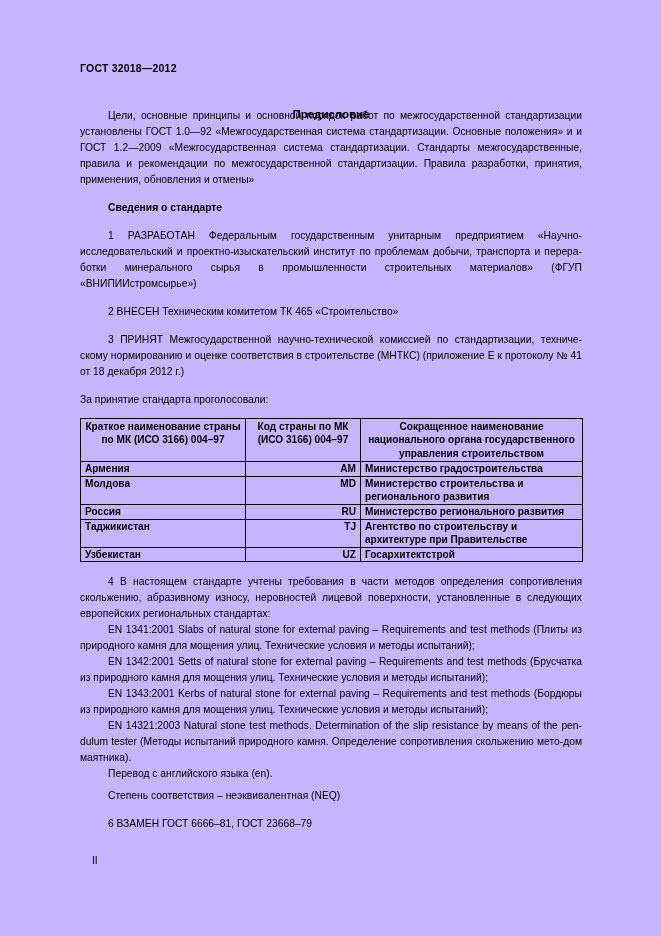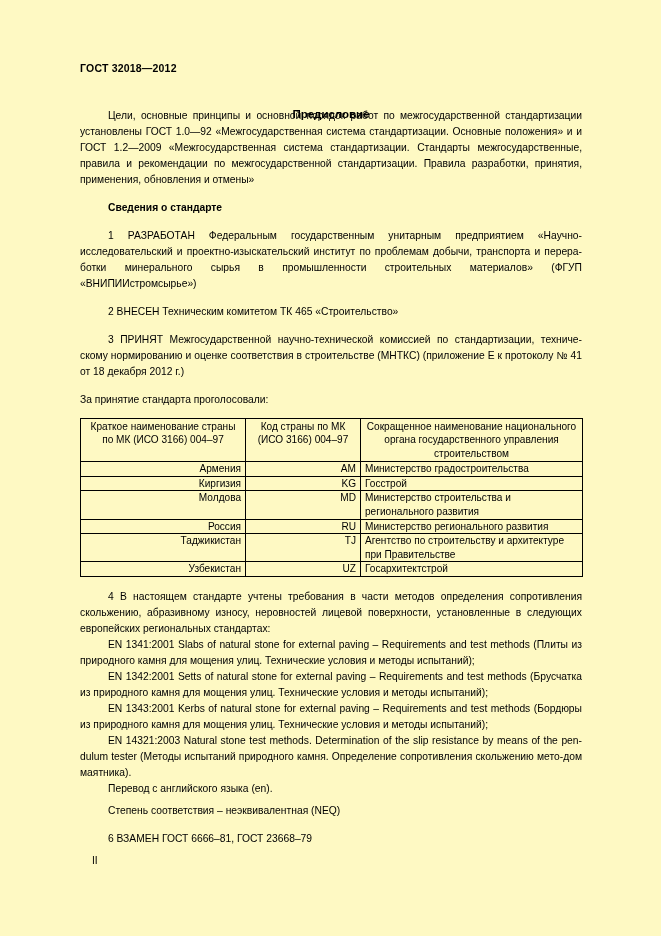--- a/index.html
+++ b/index.html
@@ -13,21 +13,21 @@
     position: relative;
     font-family: "Liberation Sans", sans-serif;
     color: #000000;
     overflow: hidden;
   }
   .page {
     position: absolute;
     left: 0; top: 0;
     width: 661px;
     height: 936px;
-    background: #fef9c3;
+    background: #c4b5fd;
   }
   .hdr {
     position: absolute;
     left: 80px;
     top: 62px;
     font-size: 10.5px;
     font-weight: bold;
     letter-spacing: 0.2px;
   }
   .doc-title {
@@ -67,30 +67,30 @@
     width: 502px;
     margin-top: 10px;
     font-size: 10.1px;
     table-layout: fixed;
   }
   table.countries th,
   table.countries td {
     border: 1px solid #000;
     padding: 0 4px;
     vertical-align: top;
-    font-weight: normal;
+    font-weight: bold;
     line-height: 13.6px;
   }
   table.countries th {
     text-align: center;
     line-height: 13.4px;
     padding-top: 1px;
     padding-bottom: 1px;
   }
-  table.countries td.c-name { text-align: right; }
+  table.countries td.c-name { text-align: left; }
   table.countries td.c-code { text-align: right; }
   table.countries td.c-org  { text-align: left; }
   .col1 { width: 165px; }
   .col2 { width: 115px; }
   .col3 { width: 222px; }
   .tbl-body td { padding-top: 0px; padding-bottom: 0px; }
   .footer {
     position: absolute;
     left: 80px;
     top: 855px;
@@ -135,25 +135,20 @@
           <th>Сокращенное наименование национального органа государственного управления строительством</th>
         </tr>
       </thead>
       <tbody class="tbl-body">
         <tr>
           <td class="c-name">Армения</td>
           <td class="c-code">AM</td>
           <td class="c-org">Министерство   градостроительства</td>
         </tr>
         <tr>
-          <td class="c-name">Киргизия</td>
-          <td class="c-code">KG</td>
-          <td class="c-org">Госстрой</td>
-        </tr>
-        <tr>
           <td class="c-name">Молдова</td>
           <td class="c-code">MD</td>
           <td class="c-org">Министерство строительства  и  регионального развития</td>
         </tr>
         <tr>
           <td class="c-name">Россия</td>
           <td class="c-code">RU</td>
           <td class="c-org">Министерство регионального развития</td>
         </tr>
         <tr>

